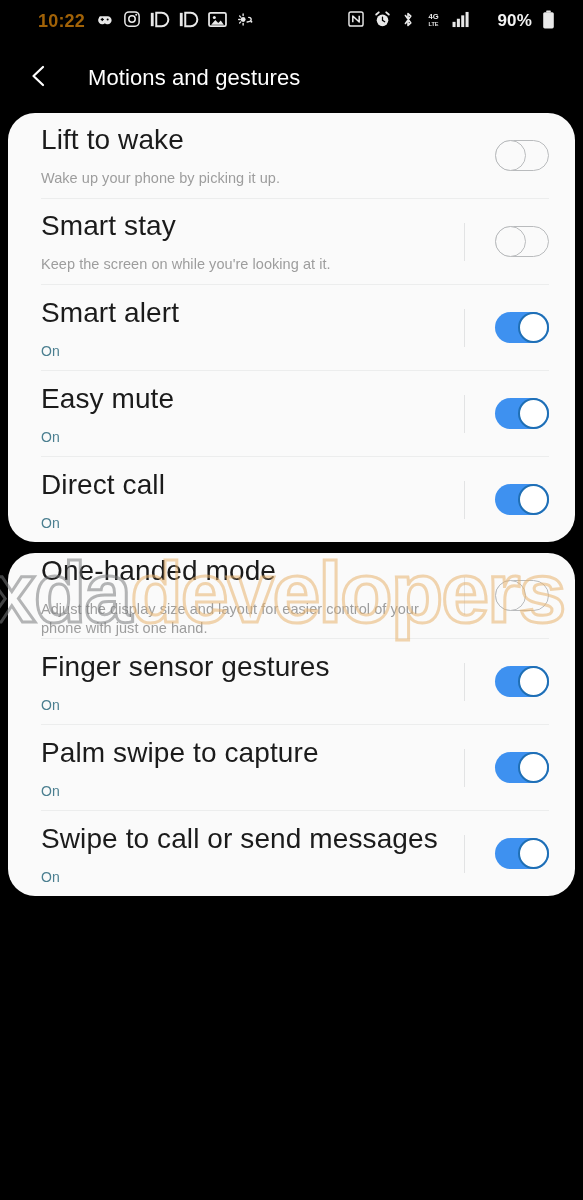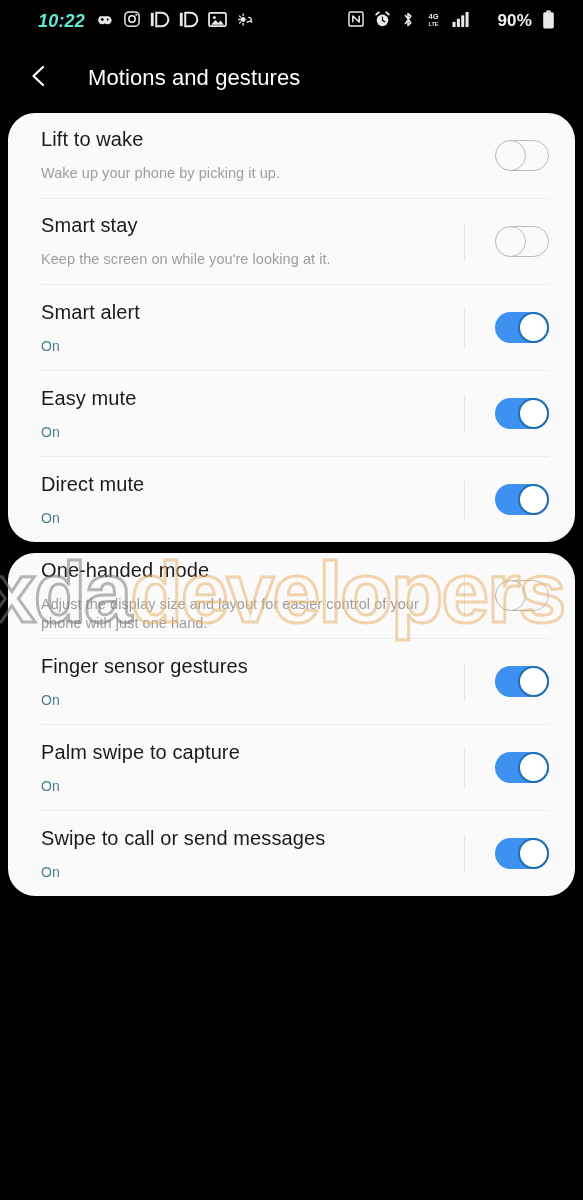--- a/index.html
+++ b/index.html
@@ -25,21 +25,21 @@
   .sb-left {
     display:flex; align-items:center; gap:9px;
     margin-left:38px;
   }
   .sb-right {
     display:flex; align-items:center; gap:10px;
     margin-left:auto; margin-right:28px;
   }
   .sb-clock {
     font-size:18px; font-weight:700; letter-spacing:.2px;
-    color:#5eead4; margin-right:1px;font-style:italic;
+    color:#a16207; margin-right:1px;
   }
   .sb-batt-text {
     font-size:17px; font-weight:700; color:#f2f2f2;
     letter-spacing:.2px; margin-left:16px;
   }
   .sb-ico { display:block; }
 
   
   .header {
     position:absolute; top:48px; left:0;
@@ -67,21 +67,21 @@
   #card2 { top:553px; }
 
   .row {
     position:relative;
     display:flex; align-items:center;
     padding:0 26px 0 33px;
     min-height:85px;
   }
   .row-text { flex:1; padding-right:12px; }
   .row-title {
-    font-size:20px; color:#1b1b1b; font-weight:400;
+    font-size:28px; color:#1b1b1b; font-weight:400;
     letter-spacing:.1px; line-height:1.25;
   }
   .row-sub {
     font-size:14.5px; color:#9d9d9d; font-weight:400;
     margin-top:12px; line-height:1.32; letter-spacing:.05px;
   }
   .row-sub.on-state { color:#4b7f90; font-size:14px; }
 
   .row-divider {
     height:1px; background:#eceded;
@@ -312,21 +312,21 @@
         </div>
         <div class="vbar"></div>
         <div class="toggle on">
           <div class="track"></div>
           <div class="knob"></div>
         </div>
       </div>
       <div class="row-divider"></div>
       <div class="row">
         <div class="row-text">
-          <div class="row-title">Direct mute</div>
+          <div class="row-title">Direct call</div>
           <div class="row-sub on-state">On</div>
         </div>
         <div class="vbar"></div>
         <div class="toggle on">
           <div class="track"></div>
           <div class="knob"></div>
         </div>
       </div>
     </div>
 

